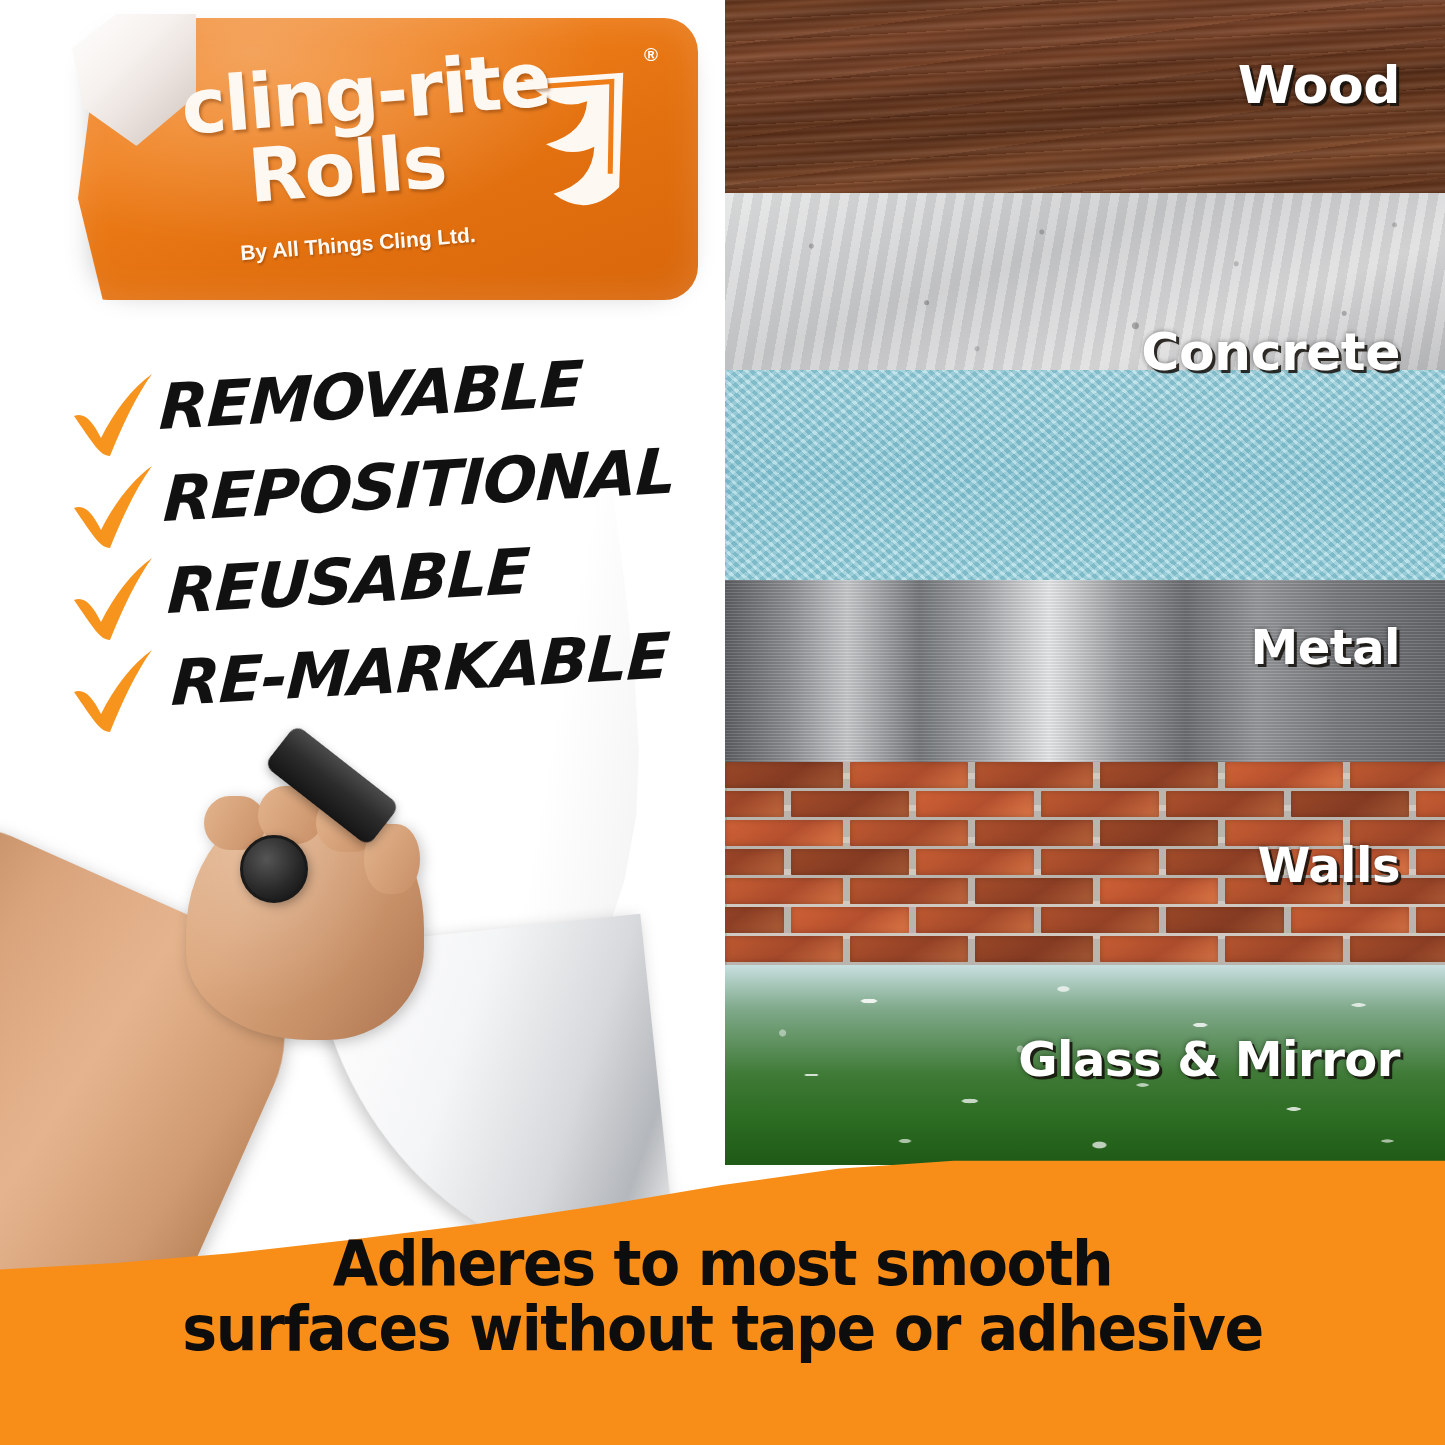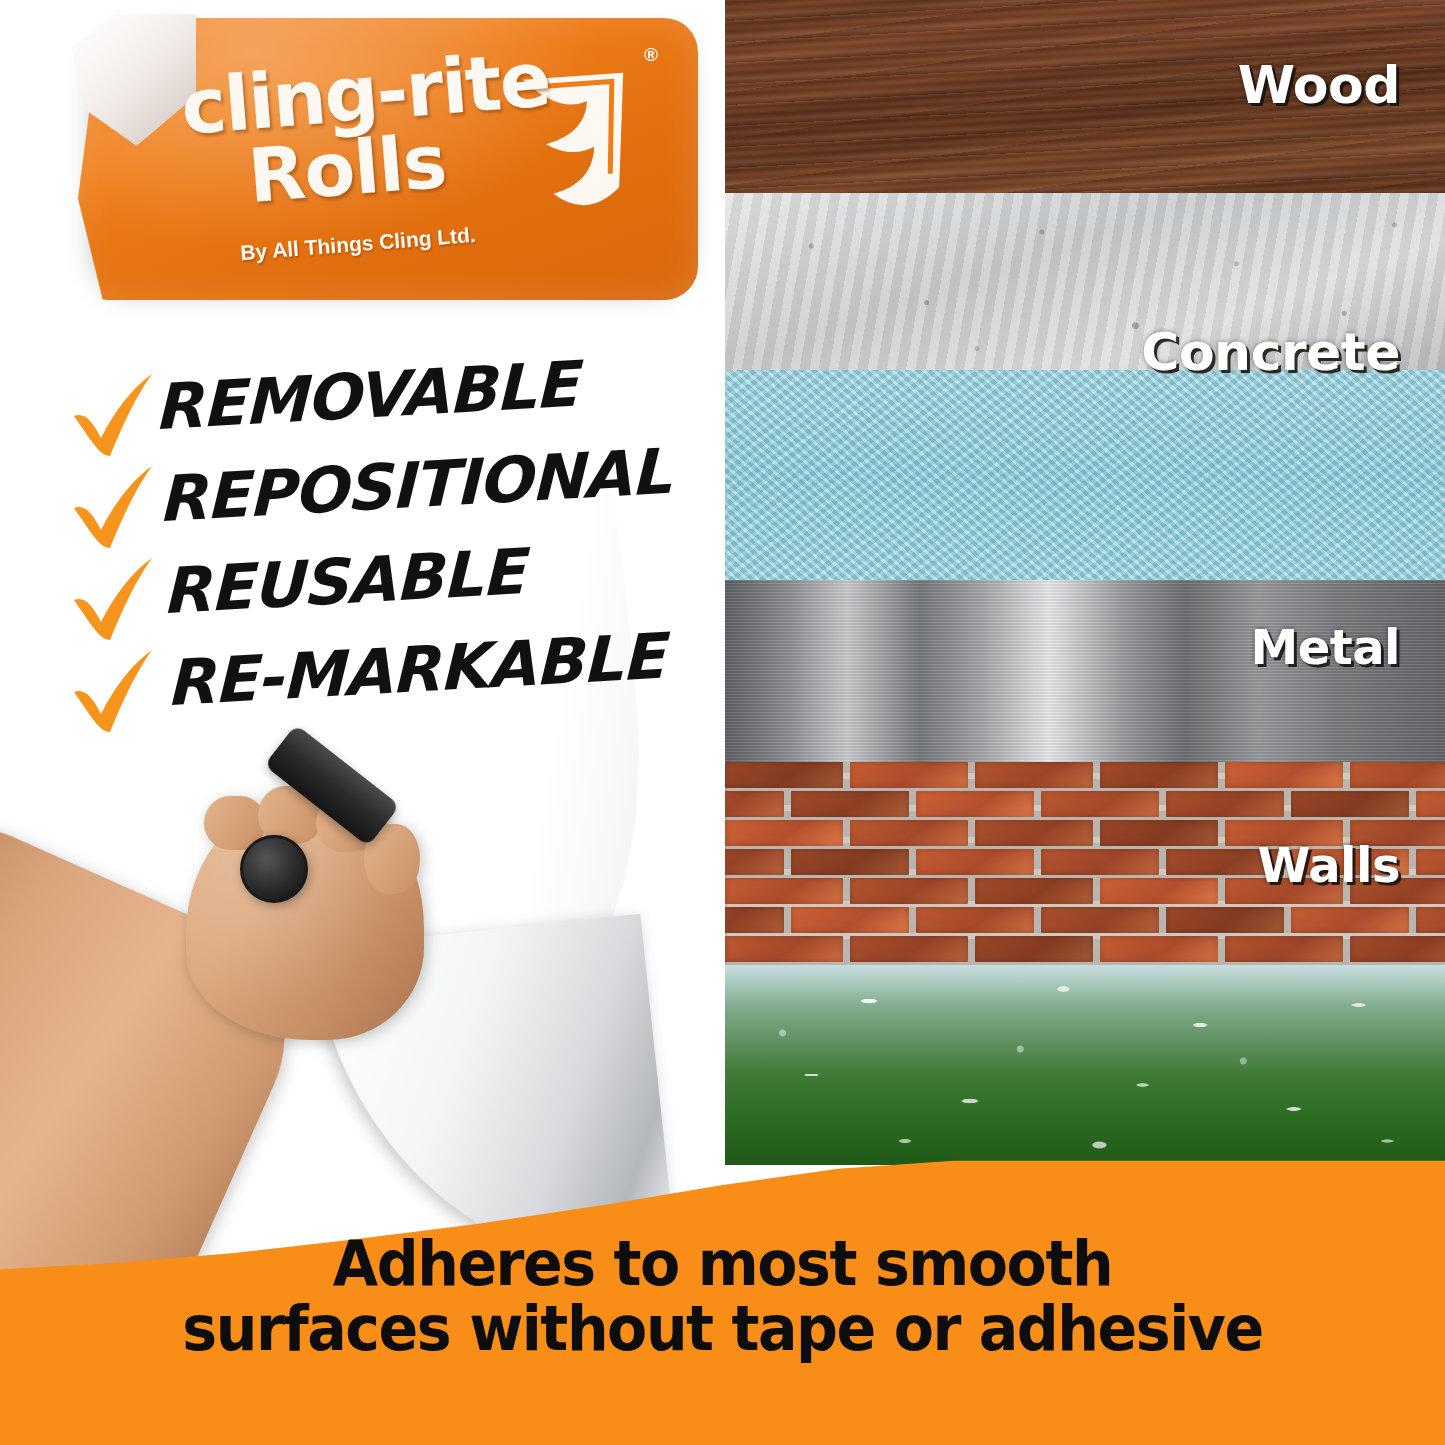--- a/index.html
+++ b/index.html
@@ -382,20 +382,21 @@
     </div>
 
     <div class="band b-glass">
       <div class="tex"></div>
     </div>
 
     <div class="slabel" style="top:58px;  font-size:52px;">Wood</div>
     <div class="slabel" style="top:288px; font-size:52px;margin-top:37px;">Concrete</div>
     <div class="slabel" style="top:622px; font-size:48px;">Metal</div>
     <div class="slabel" style="top:840px; font-size:48px;">Walls</div>
+    <div class="slabel" style="top:1034px;font-size:48px;">Glass &amp; Mirror</div>
   </div>
 
   <div id="sheet">
     <div id="sheet-shade"></div>
   </div>
   <div id="sheet-curl"></div>
 
   <div id="logo">
     <div id="logo-shadow"></div>
     <div id="logo-body"></div>

